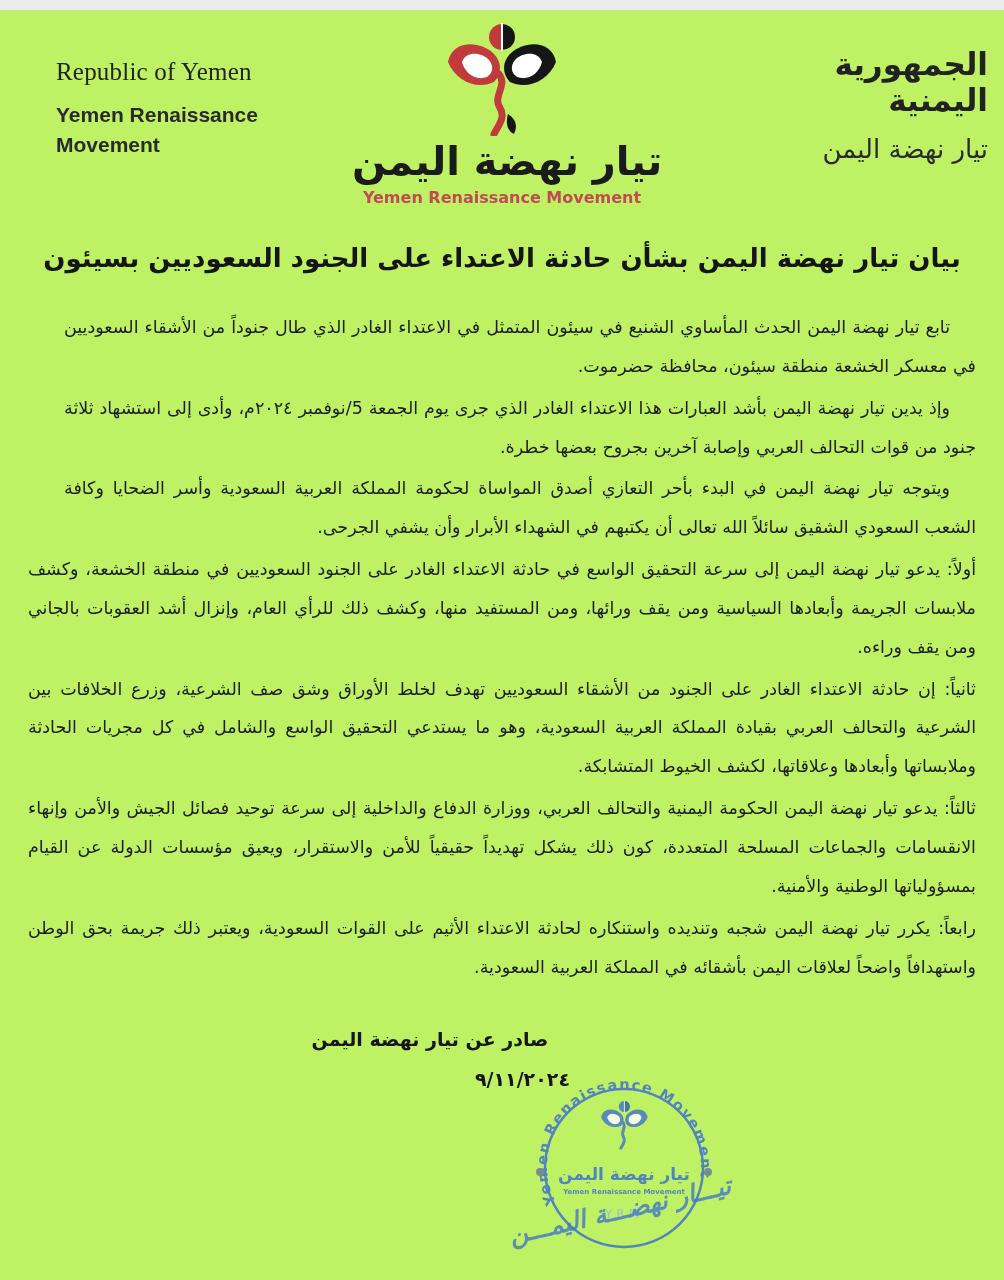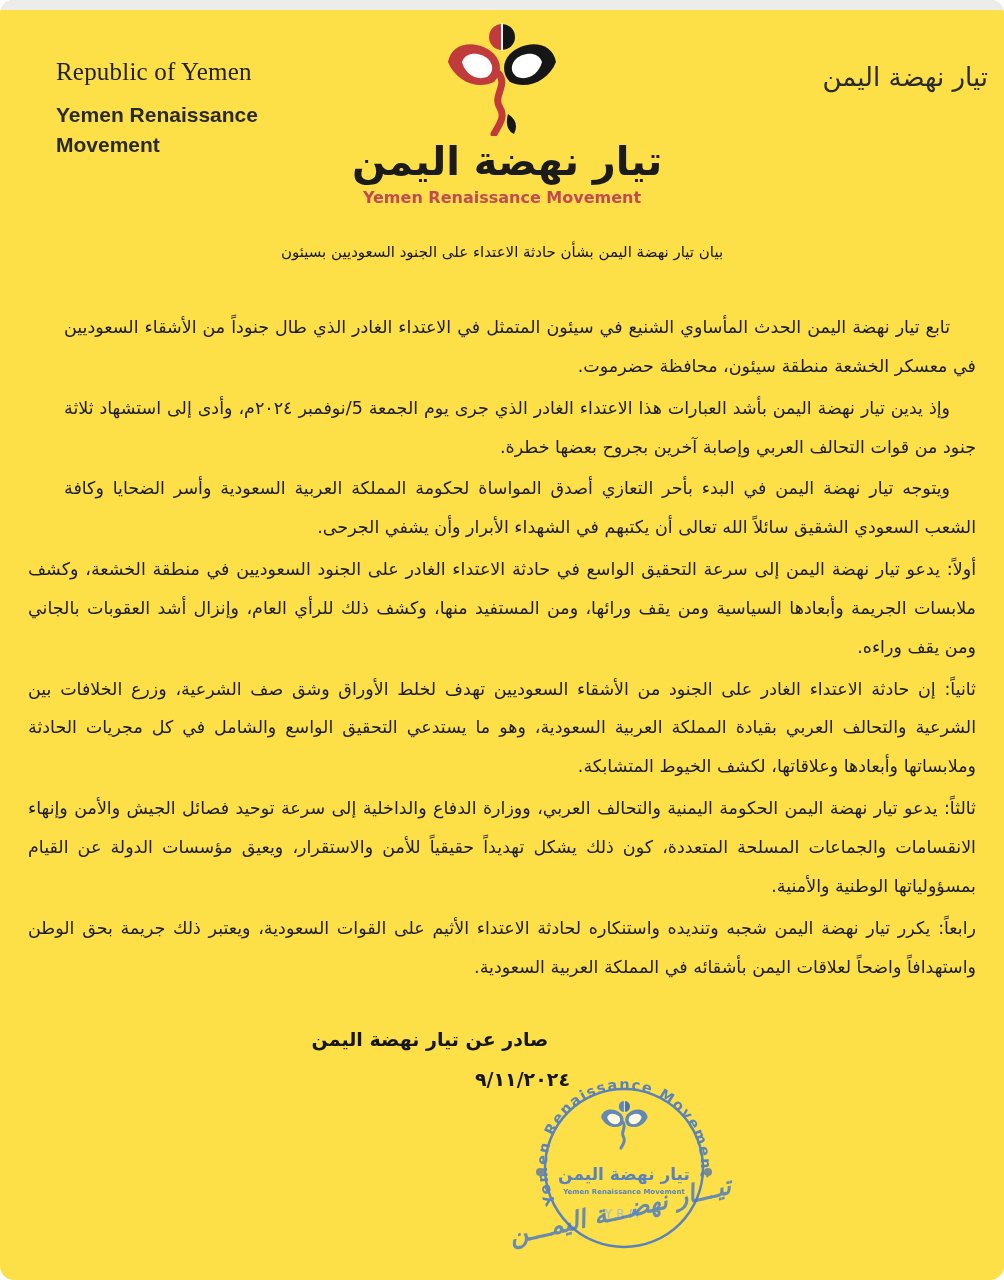--- a/index.html
+++ b/index.html
@@ -1,38 +1,38 @@
 <!DOCTYPE html>
 <html lang="ar"><head>
 <meta charset="utf-8">
 <style>
   html,body{margin:0;padding:0;background:#ffffff;}
   #page{
-    position:relative;width:1004px;height:1280px;background:#fde047;overflow:hidden;
-    font-family:"DejaVu Sans",sans-serif;color:#1f1f1f;border-radius:14px;
+    position:relative;width:1004px;height:1280px;background:#bef264;overflow:hidden;
+    font-family:"DejaVu Sans",sans-serif;color:#1f1f1f;
   }
   #topbar{position:absolute;left:0;top:0;width:1004px;height:10px;background:#ececec;}
 
   
   .hdr-left{position:absolute;left:56px;top:58px;width:230px;}
   .hdr-left .country{font-family:"Liberation Serif","DejaVu Serif",serif;font-size:25px;color:#222;letter-spacing:.2px;}
   .hdr-left .org{font-family:"Liberation Sans","DejaVu Sans",sans-serif;font-size:21px;font-weight:600;color:#2a2a2a;margin-top:14px;line-height:1.45;width:205px;}
 
   .hdr-center{position:absolute;left:352px;top:22px;width:300px;text-align:center;}
   .hdr-center .logo-svg{display:block;margin:0 auto;}
   .hdr-center .logo-ar{font-size:40px;font-weight:bold;color:#1b1b1b;margin-top:2px;white-space:nowrap;}
   .hdr-center .logo-en{font-size:16px;font-weight:bold;color:#c24a54;margin-top:4px;white-space:nowrap;}
 
   .hdr-right{position:absolute;right:16px;top:46px;width:250px;text-align:right;direction:rtl;}
   .hdr-right .country-ar{font-size:31px;font-weight:bold;color:#222;}
   .hdr-right .org-ar{font-size:26px;color:#2a2a2a;margin-top:16px;}
 
   
   .doc-title{position:absolute;left:0;top:243px;width:1004px;text-align:center;direction:rtl;
-    font-size:15px;font-weight:normal;color:#151515;}
+    font-size:26px;font-weight:bold;color:#151515;}
   .body-text{position:absolute;left:28px;top:308px;width:948px;direction:rtl;}
   .body-text p{font-size:17.5px;line-height:2.22;margin:0 0 3px 0;text-align:justify;color:#1d1d1d;}
   .body-text p.indent{text-indent:26px;margin-left:36px;}
 
   
   .issued{position:absolute;left:290px;top:1028px;width:280px;text-align:center;direction:rtl;
     font-size:19px;font-weight:bold;color:#161616;}
   .issued-date{position:absolute;left:290px;top:1068px;width:280px;direction:rtl;
     font-size:19px;font-weight:bold;color:#161616;letter-spacing:2px;}
 
@@ -68,20 +68,21 @@
       <path d="M106,40 C102,29 87,30 79,38 C74,44 75,51 81,55 C92,59 103,52 106,40 Z" fill="#ffffff"></path>
 
       <path d="M63,52 C72,64 56,74 64,86 C70,95 62,104 58,112" fill="none" stroke="#c13a3c" stroke-width="7" stroke-linecap="round"></path>
       <path d="M72,92 q12,8 6,20 q-10,-5 -6,-20 Z" fill="#161616"></path>
     </svg>
     <div class="logo-ar">تيار نهضة اليمن</div>
     <div class="logo-en">Yemen Renaissance Movement</div>
   </div>
 
   <div class="hdr-right">
+    <div class="country-ar">الجمهورية اليمنية</div>
     <div class="org-ar">تيار نهضة اليمن</div>
   </div>
 
   <div class="doc-title">بيان تيار نهضة اليمن بشأن حادثة الاعتداء على الجنود السعوديين بسيئون</div>
 
   <div class="body-text" id="body-text">
       <p class="para indent">تابع تيار نهضة اليمن الحدث المأساوي الشنيع في سيئون المتمثل في الاعتداء الغادر الذي طال جنوداً من الأشقاء السعوديين في معسكر الخشعة منطقة سيئون، محافظة حضرموت.</p>
       <p class="para indent">وإذ يدين تيار نهضة اليمن بأشد العبارات هذا الاعتداء الغادر الذي جرى يوم الجمعة 5/نوفمبر ٢٠٢٤م، وأدى إلى استشهاد ثلاثة جنود من قوات التحالف العربي وإصابة آخرين بجروح بعضها خطرة.</p>
       <p class="para indent">ويتوجه تيار نهضة اليمن في البدء بأحر التعازي أصدق المواساة لحكومة المملكة العربية السعودية وأسر الضحايا وكافة الشعب السعودي الشقيق سائلاً الله تعالى أن يكتبهم في الشهداء الأبرار وأن يشفي الجرحى.</p>
       <p class="para">أولاً: يدعو تيار نهضة اليمن إلى سرعة التحقيق الواسع في حادثة الاعتداء الغادر على الجنود السعوديين في منطقة الخشعة، وكشف ملابسات الجريمة وأبعادها السياسية ومن يقف ورائها، ومن المستفيد منها، وكشف ذلك للرأي العام، وإنزال أشد العقوبات بالجاني ومن يقف وراءه.</p>

